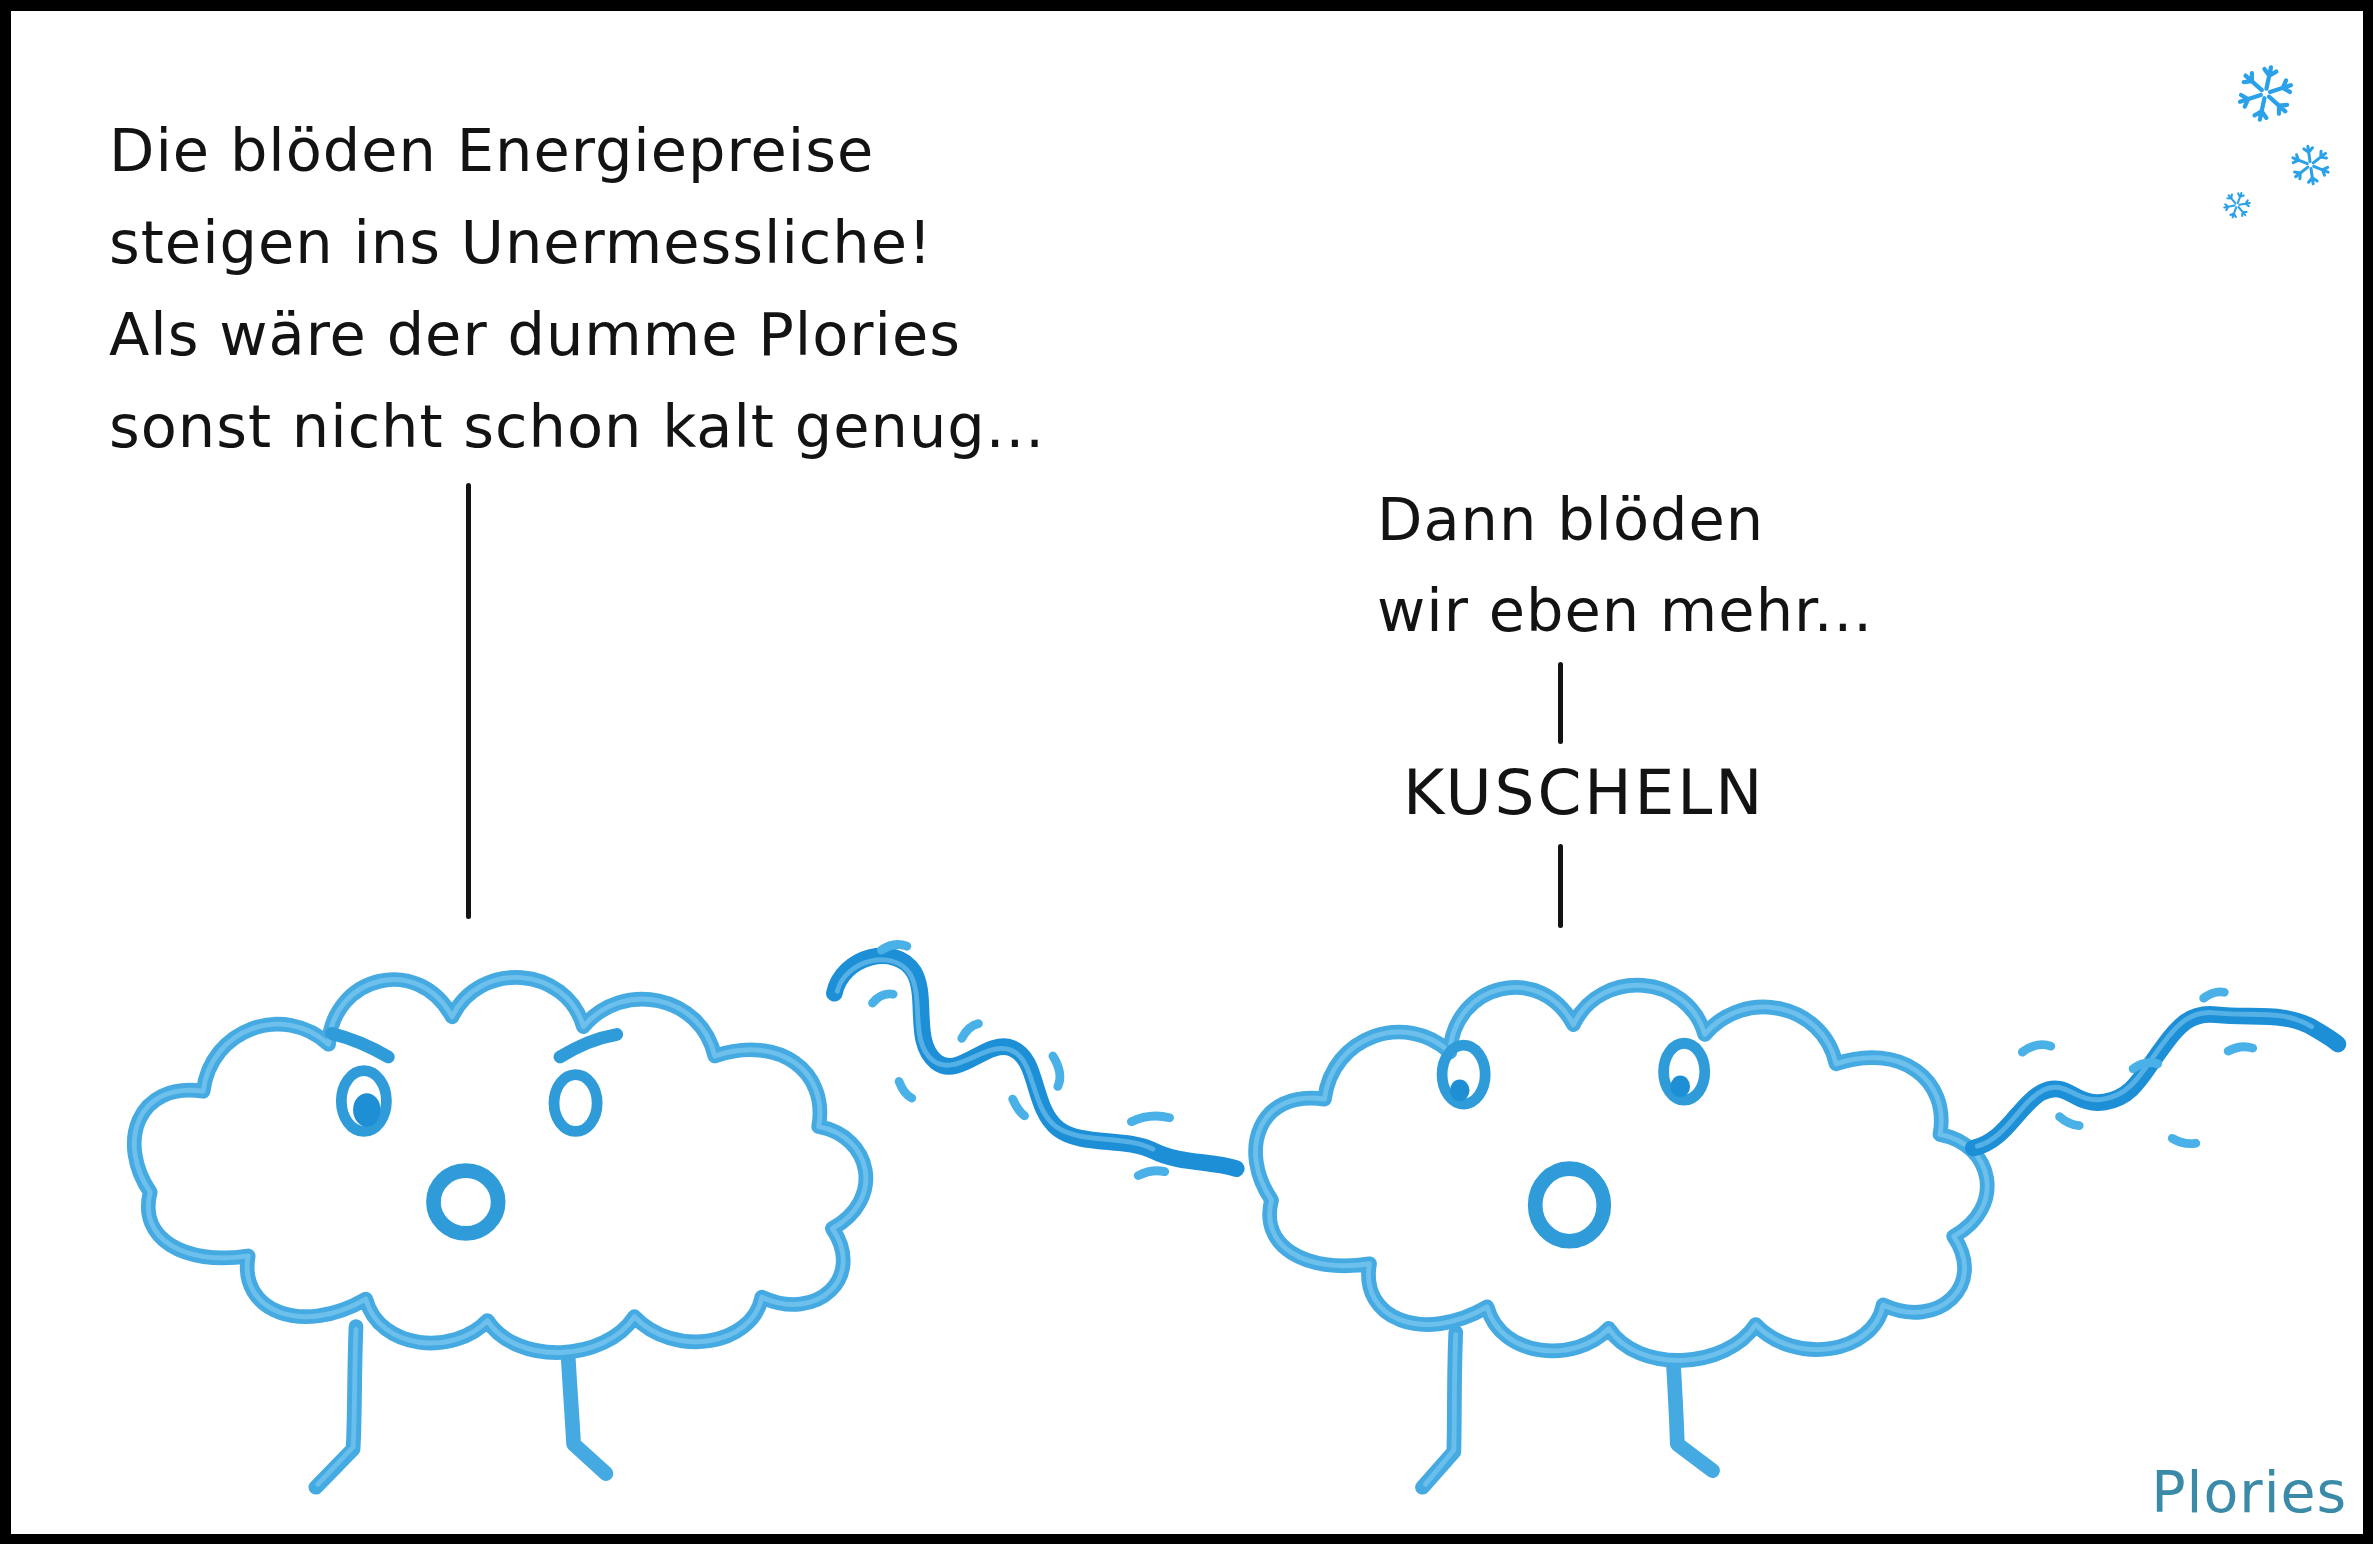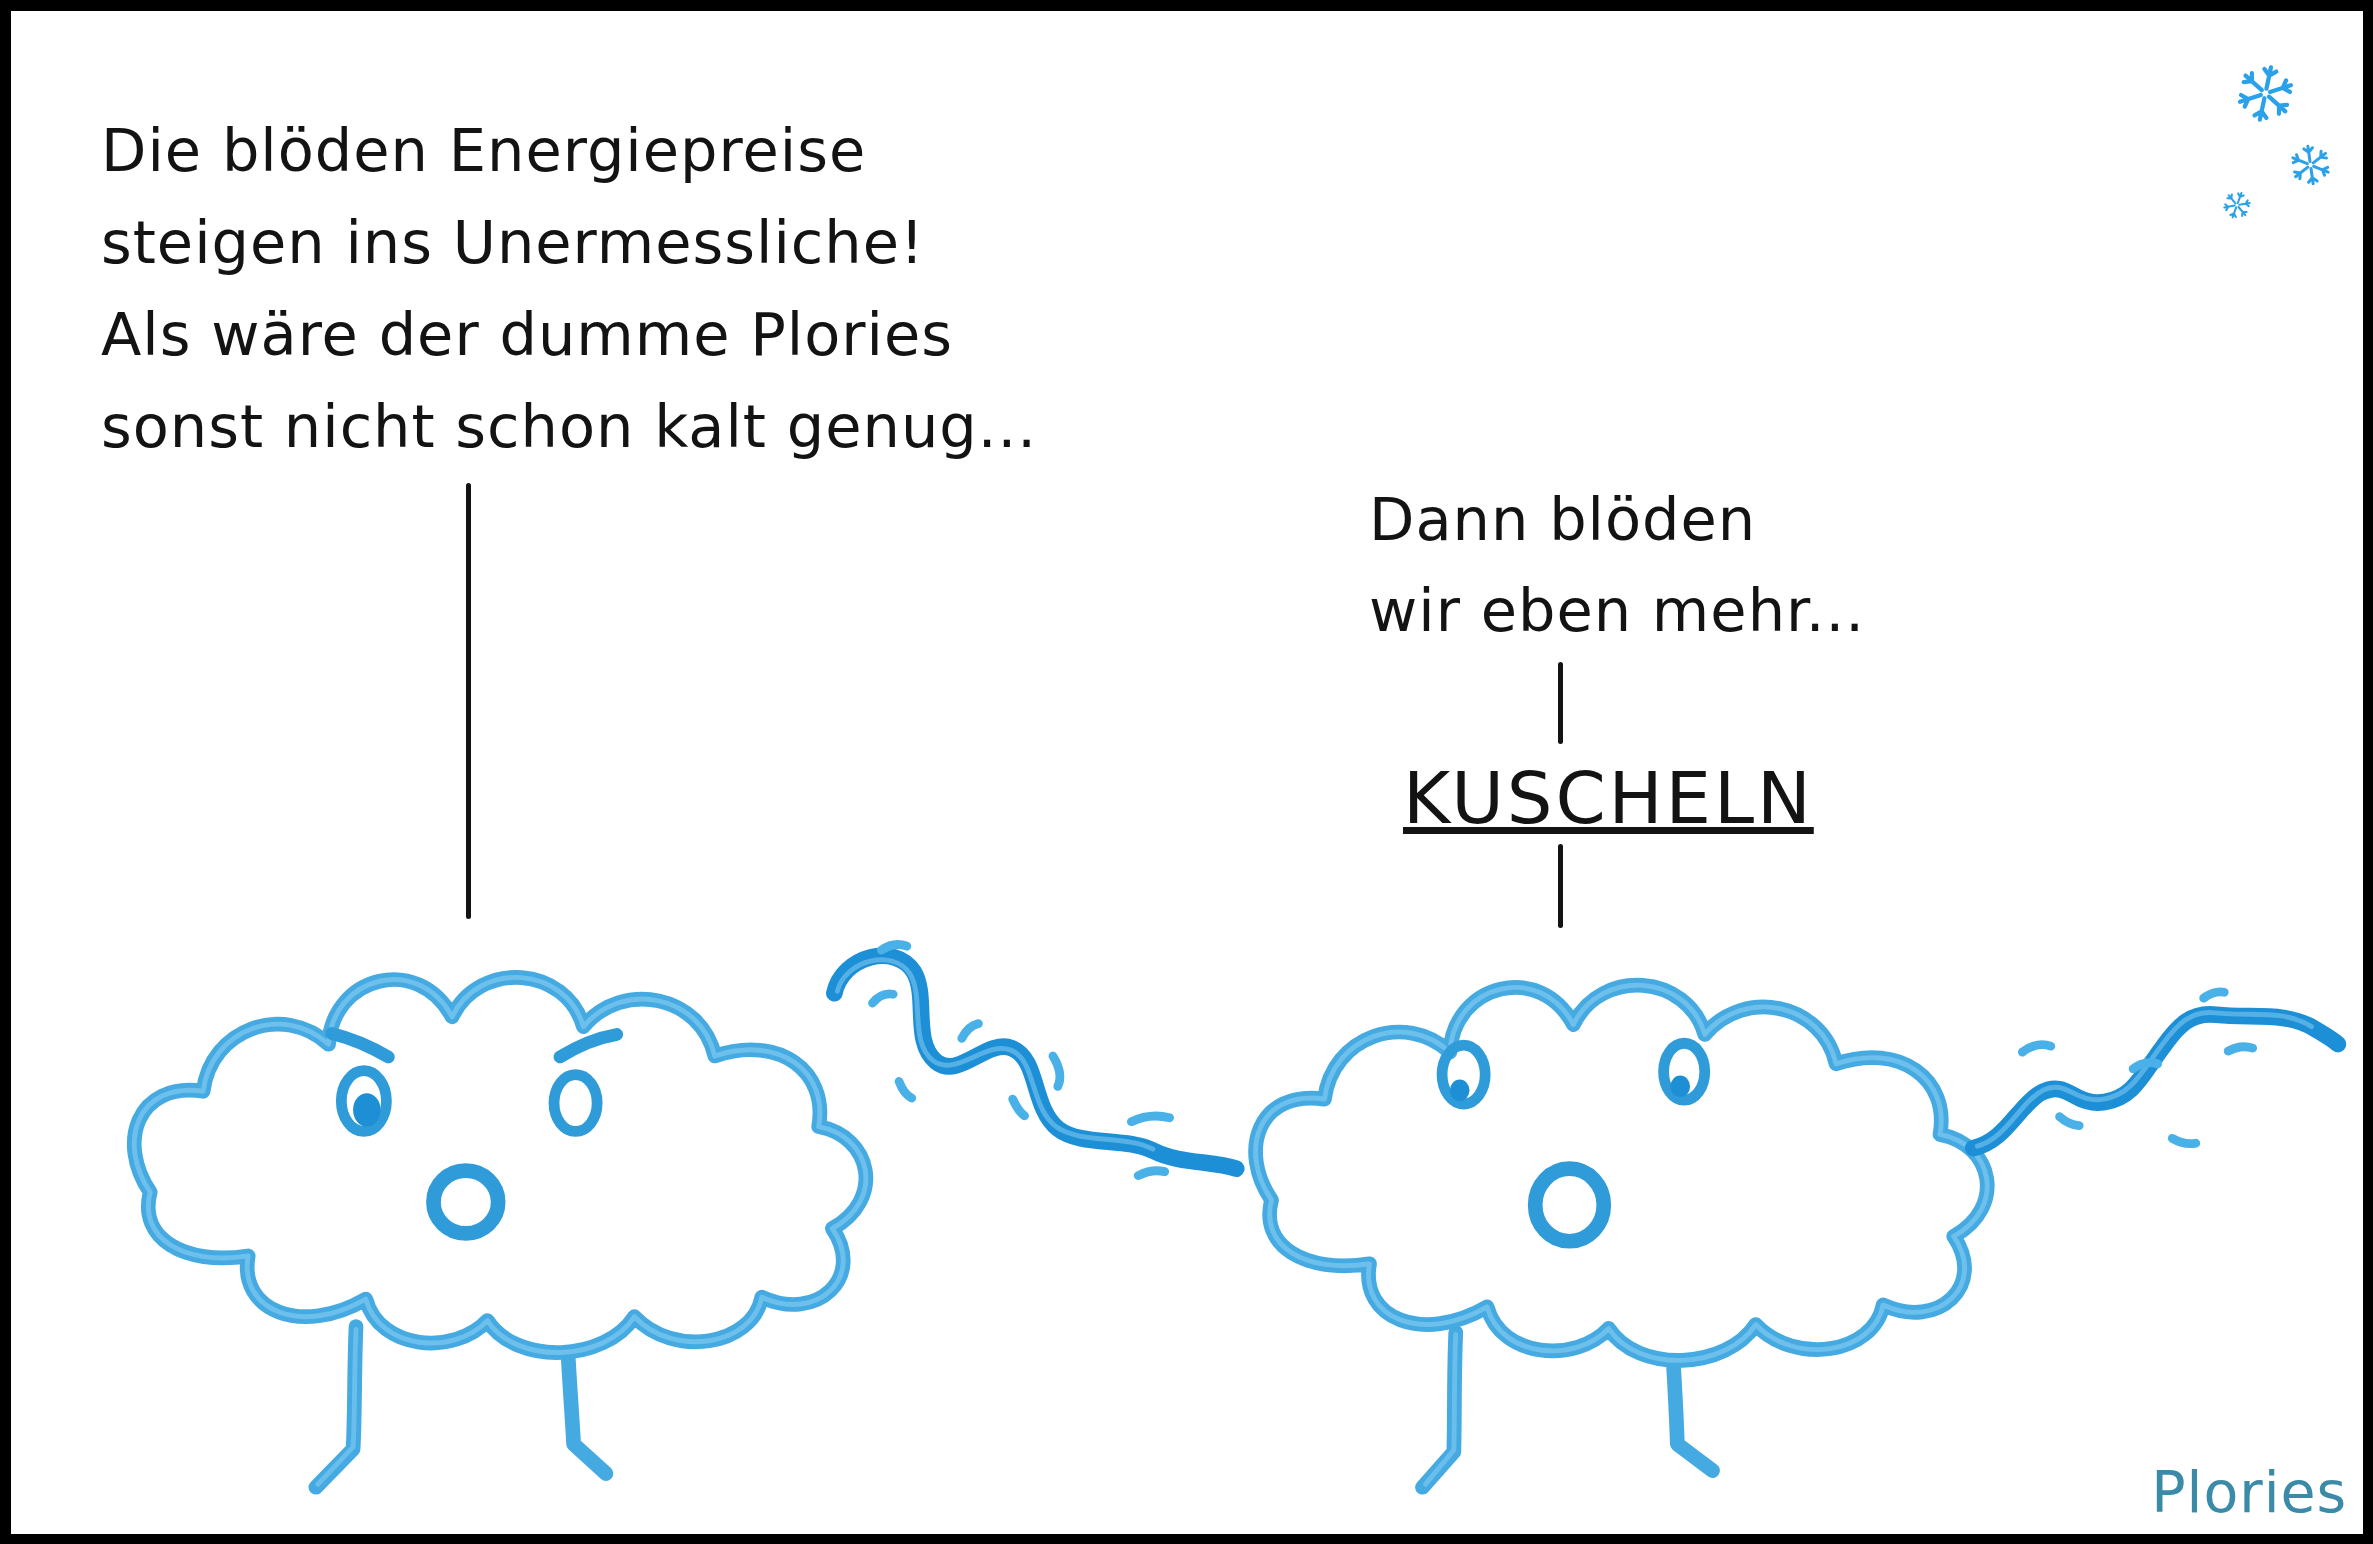--- a/index.html
+++ b/index.html
@@ -20,24 +20,24 @@
   .leg-core{fill:none;stroke:var(--cloud-highlight);stroke-width:5;stroke-linecap:round;opacity:.5;}
   .brow{fill:none;stroke:var(--feature-blue);stroke-width:13;stroke-linecap:round;}
   .eye-ring{fill:none;stroke:var(--feature-blue);stroke-width:11;}
   .pupil{fill:var(--pupil-blue);}
   .mouth{fill:none;stroke:var(--feature-blue);stroke-width:15;}
   .squiggle{fill:none;stroke:var(--squiggle-blue);stroke-width:17;stroke-linecap:round;}
   .squiggle-core{fill:none;stroke:var(--cloud-highlight);stroke-width:5;stroke-linecap:round;opacity:.5;}
   .wind-tick{fill:none;stroke:var(--tick-blue);stroke-width:9;stroke-linecap:round;}
   .flake{stroke:var(--snow-blue);stroke-width:7;stroke-linecap:round;fill:none;}
   
-  .speech{position:absolute;color:var(--text-color,#121212);font-size:59px;line-height:92px;letter-spacing:1px;white-space:nowrap;}
+  .speech{position:absolute;color:var(--text-color,#121212);font-size:59px;line-height:92px;letter-spacing:1px;white-space:nowrap;margin-left:8px;}
   .speech-left{left:90px;top:94px;}
   .speech-right{left:1358px;top:463px;line-height:91px;}
-  .kuscheln{position:absolute;left:1392px;top:745px;color:var(--text-color,#121212);font-size:72px;letter-spacing:2.9px;white-space:nowrap;text-decoration:underline;}
+  .kuscheln{position:absolute;left:1392px;top:745px;color:var(--text-color,#121212);font-size:63px;letter-spacing:2.9px;white-space:nowrap;}
   .pointer{position:absolute;width:4.9px;background:var(--text-color,#121212);border-radius:2.9px;}
   .pointer-1{left:455px;top:472px;height:436px;}
   .pointer-2{left:1547px;top:651px;height:82px;}
   .pointer-3{left:1547px;top:833px;height:84px;}
   .signature{position:absolute;right:15.7px;bottom:9px;color:var(--signature-color,#3b8ba8);font-size:57px;letter-spacing:1px;margin-left:20px;}
 </style>
 </head>
 <body>
 
 <div class="canvas">

